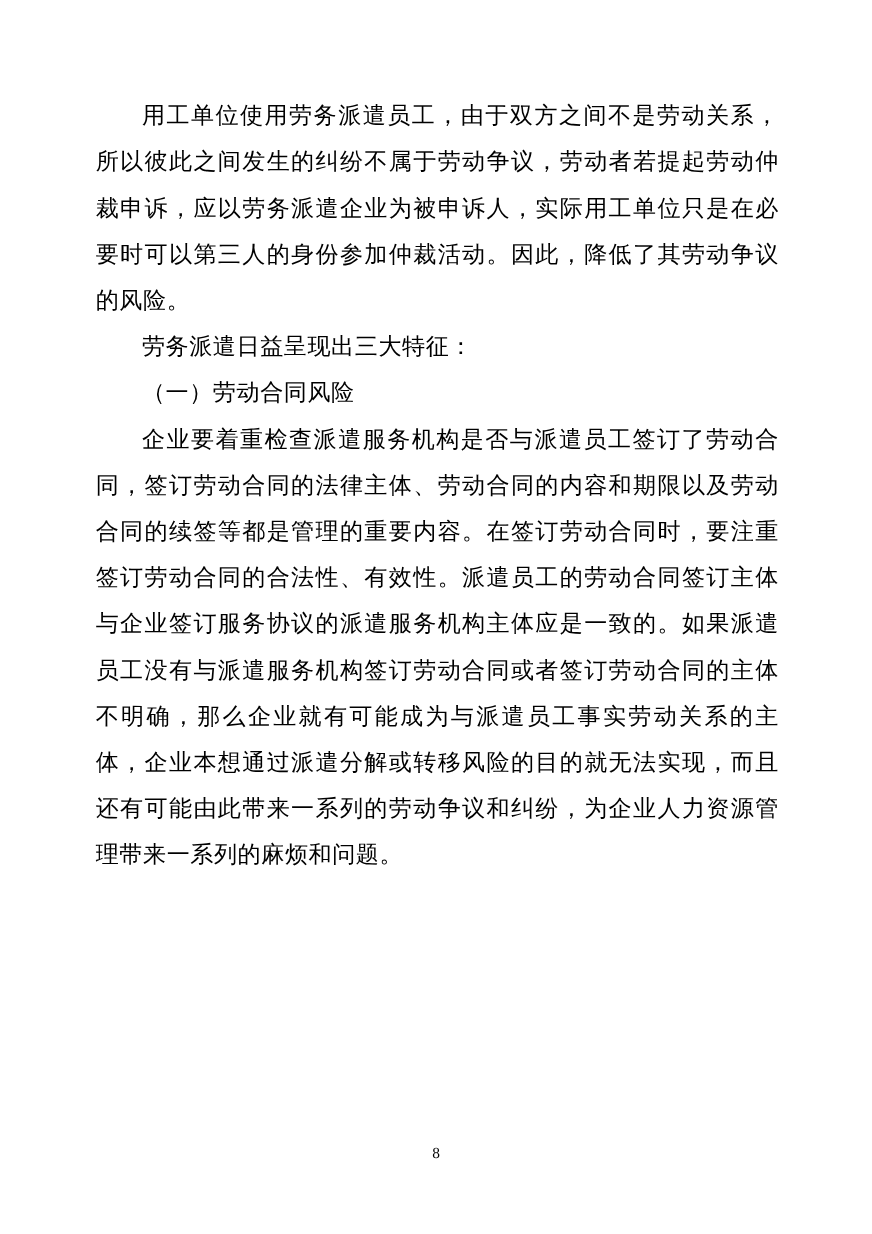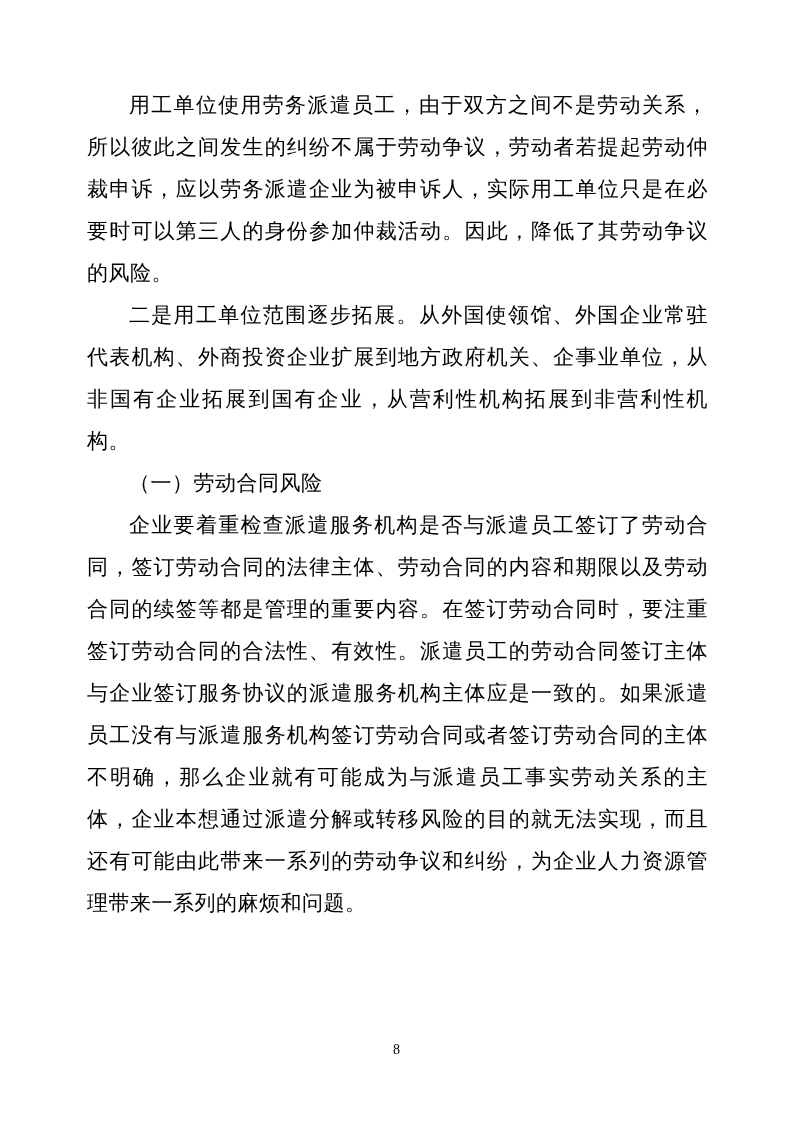--- a/index.html
+++ b/index.html
@@ -46,18 +46,18 @@
     line-height: 20px;
     color: #000000;
   }
 </style>
 </head>
 <body>
 
 <div class="page">
   <div class="content">
     <p class="para">用工单位使用劳务派遣员工，由于双方之间不是劳动关系，所以彼此之间发生的纠纷不属于劳动争议，劳动者若提起劳动仲裁申诉，应以劳务派遣企业为被申诉人，实际用工单位只是在必要时可以第三人的身份参加仲裁活动。因此，降低了其劳动争议的风险。</p>
-    <p class="para">二是用工单位范围逐步拓展。从外国使领馆、外国企业常驻代表机构、外商投资企业扩展到地方政府机关、企事业单位，从非国有企业拓展到国有企业，从营利性机构拓展到非营利性机构。</p>
+    <p class="para">劳务派遣日益呈现出三大特征：</p>
     <p class="para">（一）劳动合同风险</p>
     <p class="para">企业要着重检查派遣服务机构是否与派遣员工签订了劳动合同，签订劳动合同的法律主体、劳动合同的内容和期限以及劳动合同的续签等都是管理的重要内容。在签订劳动合同时，要注重签订劳动合同的合法性、有效性。派遣员工的劳动合同签订主体与企业签订服务协议的派遣服务机构主体应是一致的。如果派遣员工没有与派遣服务机构签订劳动合同或者签订劳动合同的主体不明确，那么企业就有可能成为与派遣员工事实劳动关系的主体，企业本想通过派遣分解或转移风险的目的就无法实现，而且还有可能由此带来一系列的劳动争议和纠纷，为企业人力资源管理带来一系列的麻烦和问题。</p>
   </div>
   <div class="page-number">8</div>
 </div>
 
 </body></html>

